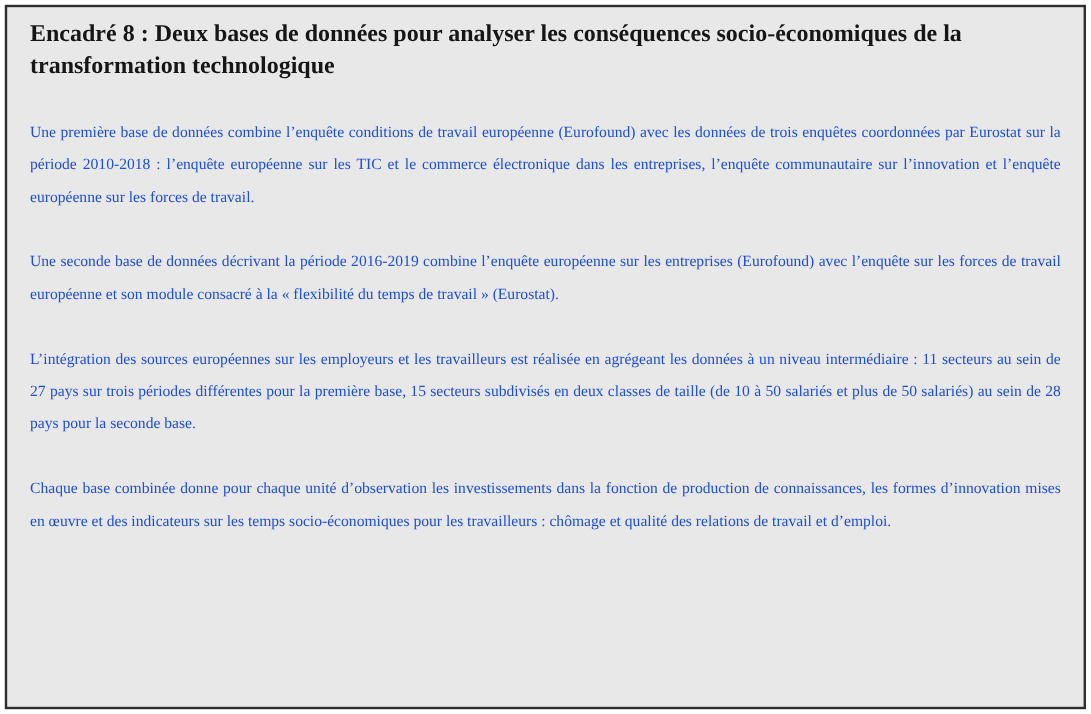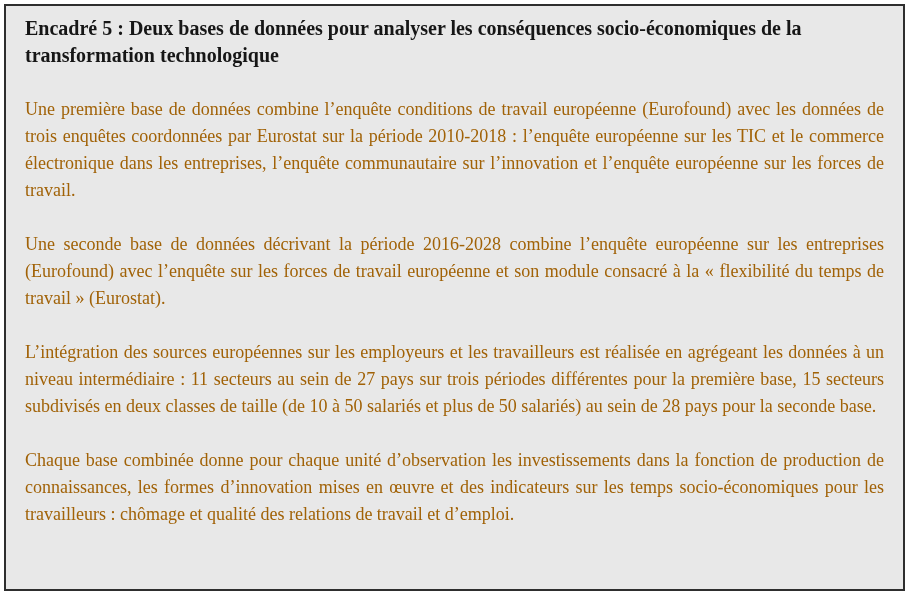--- a/index.html
+++ b/index.html
@@ -29,35 +29,35 @@
   .encadre-title {
     margin: 0 0 27px 0;
     font-size: 20px;
     line-height: 27px;
     font-weight: bold;
     text-align: left;
     color: #161616;
   }
   .para {
     margin: 27px 0 0 0;
-    font-size: 18px;
+    font-size: 13px;
     line-height: 27px;
     text-align: justify;
-    color: #a16207;
+    color: #1d4ed8;
   }
   .para:first-of-type {
     margin-top: 0;
   }
 </style>
 </head>
 <body>
 
 <div class="encadre">
-  <h2 class="encadre-title">Encadré 5 : Deux bases de données pour analyser les conséquences socio-économiques de la transformation technologique</h2>
+  <h2 class="encadre-title">Encadré 8 : Deux bases de données pour analyser les conséquences socio-économiques de la transformation technologique</h2>
 
   <p class="para">Une première base de données combine l’enquête conditions de travail européenne (Eurofound) avec les données de trois enquêtes coordonnées par Eurostat sur la période 2010-2018 : l’enquête européenne sur les TIC et le commerce électronique dans les entreprises, l’enquête communautaire sur l’innovation et l’enquête européenne sur les forces de travail.</p>
 
-  <p class="para">Une seconde base de données décrivant la période 2016-2028 combine l’enquête européenne sur les entreprises (Eurofound) avec l’enquête sur les forces de travail européenne et son module consacré à la « flexibilité du temps de travail » (Eurostat).</p>
+  <p class="para">Une seconde base de données décrivant la période 2016-2019 combine l’enquête européenne sur les entreprises (Eurofound) avec l’enquête sur les forces de travail européenne et son module consacré à la « flexibilité du temps de travail » (Eurostat).</p>
 
   <p class="para">L’intégration des sources européennes sur les employeurs et les travailleurs est réalisée en agrégeant les données à un niveau intermédiaire : 11 secteurs au sein de 27 pays sur trois périodes différentes pour la première base, 15 secteurs subdivisés en deux classes de taille (de 10 à 50 salariés et plus de 50 salariés) au sein de 28 pays pour la seconde base.</p>
 
   <p class="para">Chaque base combinée donne pour chaque unité d’observation les investissements dans la fonction de production de connaissances, les formes d’innovation mises en œuvre et des indicateurs sur les temps socio-économiques pour les travailleurs : chômage et qualité des relations de travail et d’emploi.</p>
 </div>
 
 </body></html>

